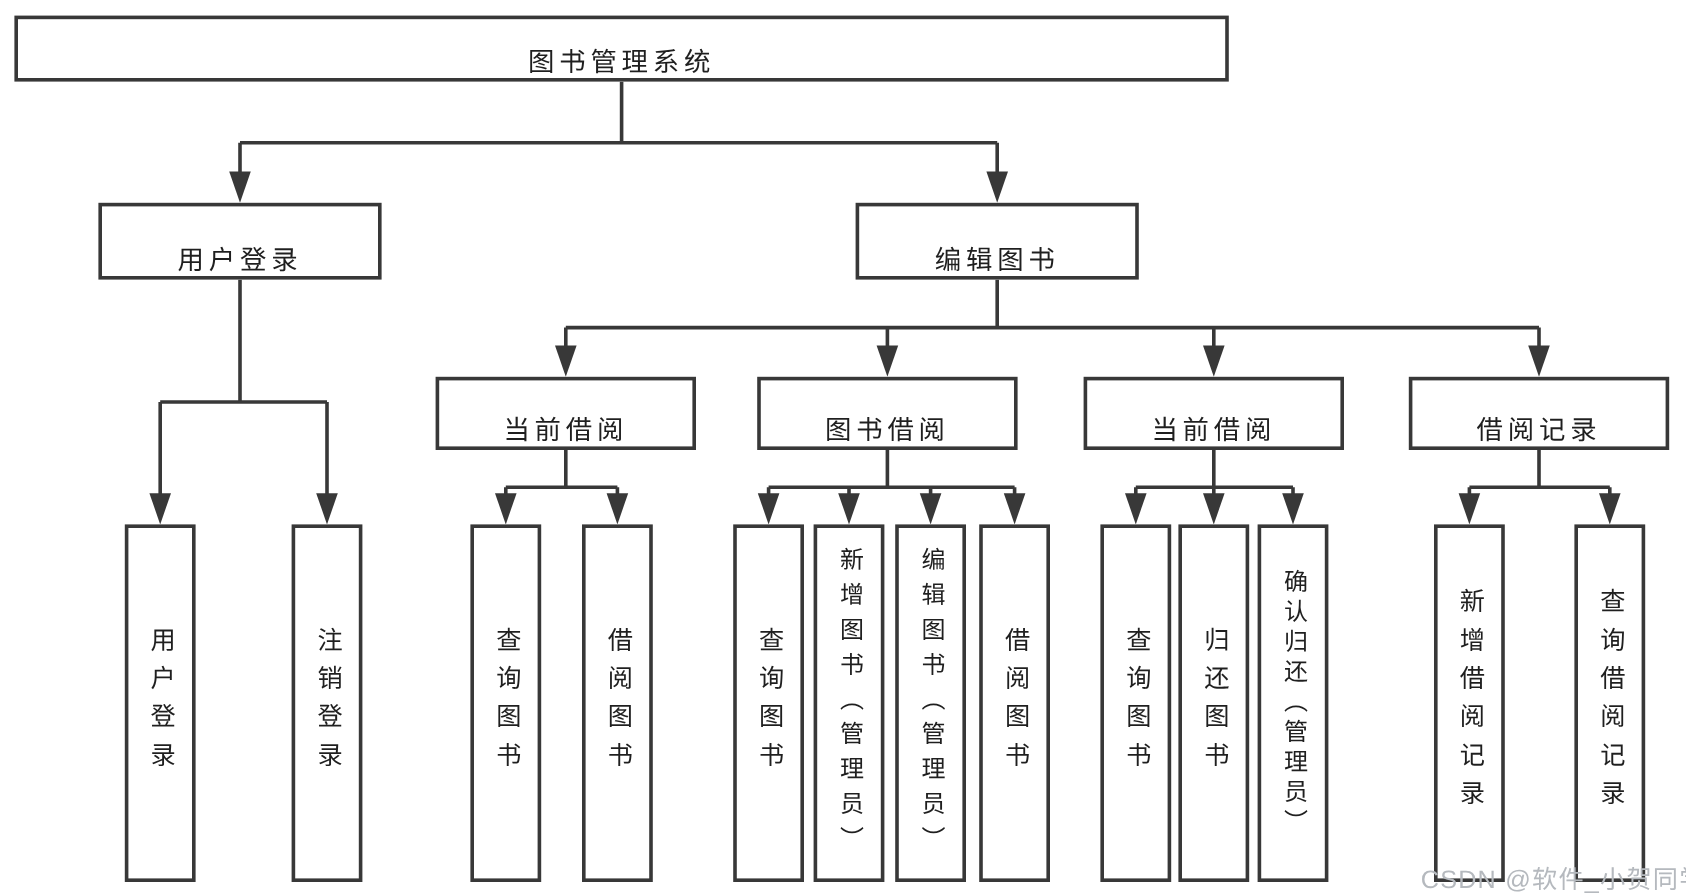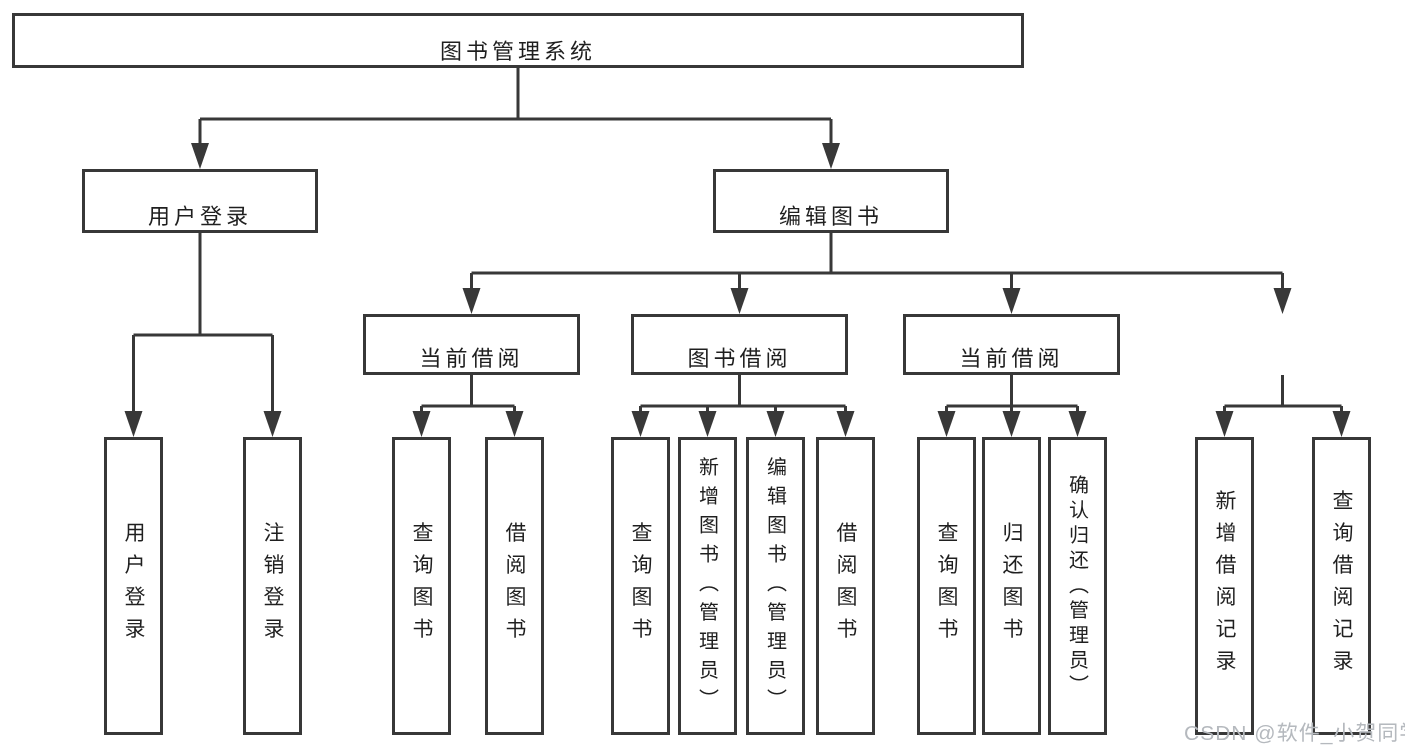--- a/index.html
+++ b/index.html
@@ -113,20 +113,23 @@
 
   <div class="hbox lv3" style="left:363px">
     <span>当前借阅</span>
   </div>
   <div class="hbox lv3" style="left:903px">
     <span>当前借阅</span>
   </div>
   <div class="hbox lv3" style="left:631px">
     <span>图书借阅</span>
   </div>
+  <div class="hbox lv3" style="left:1174px">
+    <span>借阅记录</span>
+  </div>
 
   <div class="leaf" style="left:104px">
     <span class="vtext">用户登录</span>
   </div>
   <div class="leaf" style="left:243px">
     <span class="vtext">注销登录</span>
   </div>
 
   <div class="leaf" style="left:392px">
     <span class="vtext">查询图书</span>

